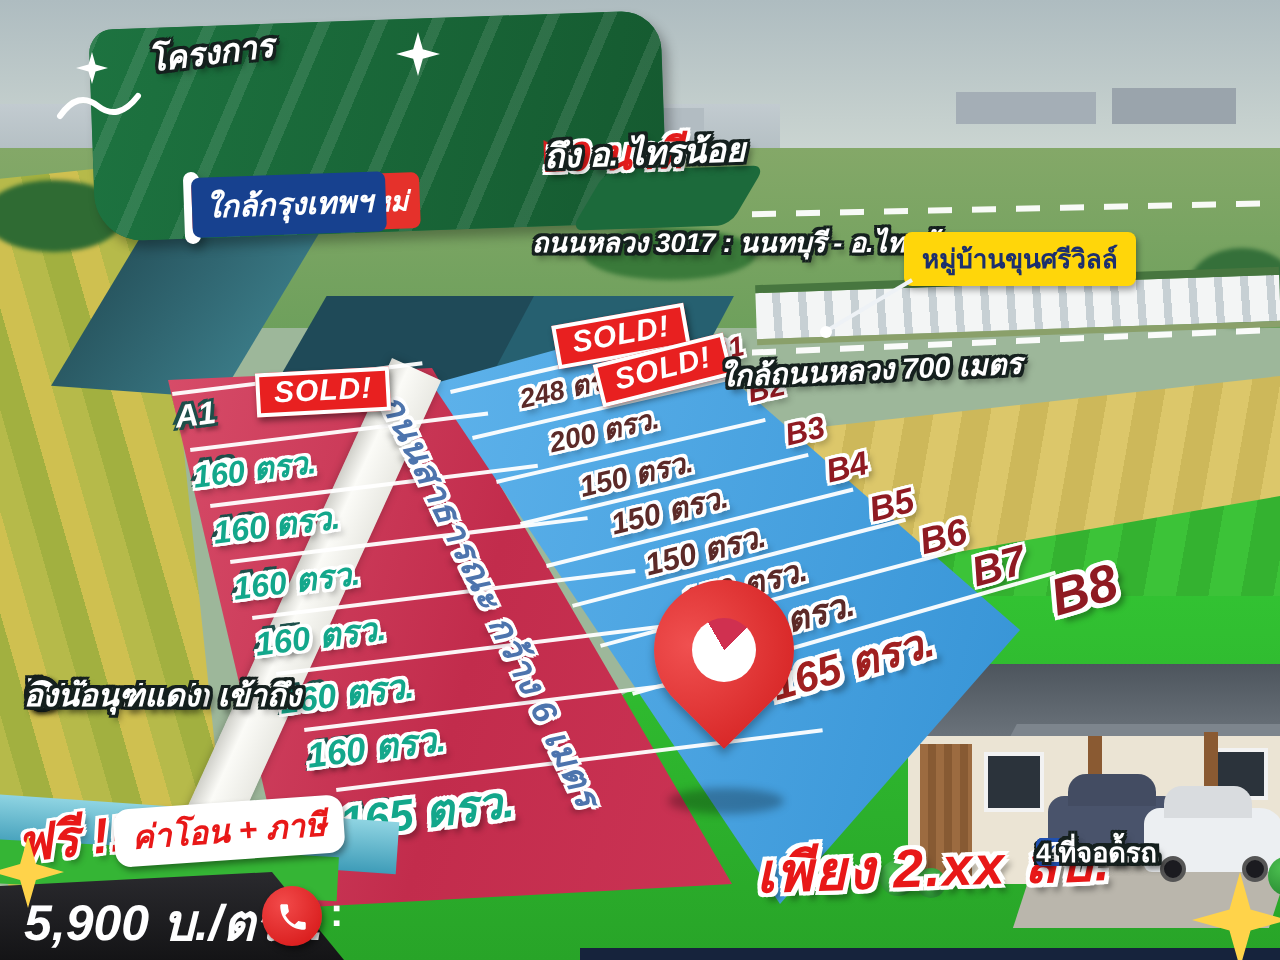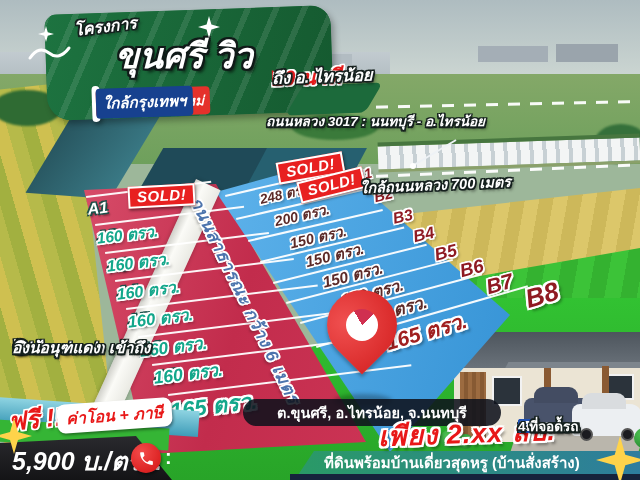--- a/index.html
+++ b/index.html
@@ -264,39 +264,39 @@
 
   <div class="roadlbl olw">ถนนสาธารณะ กว้าง 6 เมตร</div>
 
   <div class="sold" style="left:128px;top:185px;transform:rotate(-3deg);">SOLD!</div>
   <div class="sold" style="left:277px;top:157px;transform:rotate(-10deg);">SOLD!</div>
   <div class="sold" style="left:298px;top:174px;transform:rotate(-14deg);">SOLD!</div>
 
   <div class="hdr"></div>
   <div class="hdr-tail"></div>
   <div class="lbl-project old">โครงการ</div>
-  <div class="ttl old2">ขุนศรี วิว</div>
   <div class="star" style="left:38px;top:26px;width:16px;height:16px;"></div>
   <div class="star" style="left:198px;top:16px;width:22px;height:22px;"></div>
   <div class="tagbox">
     <span class="tag-red">พื้นที่ความสุขใหม่</span>
     <span class="linkicon">
         <i></i>
         <i></i>
       </span>
     <span class="tag-blue">ใกล้กรุงเทพฯ</span>
   </div>
 
   <div class="dash" style="left:266px;top:104px;width:374px;transform:rotate(-1.2deg);"></div>
   <div class="travel">
     <span class="arrow-r"></span>
     <span class="t-time it olw">10 นาที</span>
     <span class="t-dest it old">ถึง อ. ไทรน้อย</span>
   </div>
   <div class="highway old">ถนนหลวง 3017 : นนทบุรี - อ.ไทรน้อย</div>
+  <div class="villlbl">หมู่บ้านขุนศรีวิลล์</div>
   <div class="dash" style="left:332px;top:170px;width:308px;transform:rotate(-2.5deg);"></div>
   <div class="distnote it old">ใกล้ถนนหลวง 700 เมตร</div>
 
   <div class="pin-shadow"></div>
   <div class="pin">
       <div class="pin-hole"></div>
     </div>
 
   <div class="waterband"></div>
   <div class="grassL"></div>
@@ -314,25 +314,21 @@
   <div class="free-box">ค่าโอน + ภาษี</div>
   <div class="priceband"></div>
   <div class="pricetxt it">5,900 บ./ตรว.</div>
   <div class="phonebtn">
     <svg viewBox="0 0 24 24">
         <path fill="#fff" d="M6.62 10.79c1.44 2.83 3.76 5.14 6.59 6.59l2.2-2.21c.27-.27.67-.36 1.02-.24 1.12.37 2.33.57 3.57.57.55 0 1 .45 1 1V20c0 .55-.45 1-1 1-9.39 0-17-7.61-17-17 0-.55.45-1 1-1h3.5c.55 0 1 .45 1 1 0 1.25.2 2.45.57 3.57.11.35.03.74-.25 1.02l-2.2 2.2z"></path>
       </svg>
   </div>
   <div class="pcolon">:</div>
 
-  <div class="addr">ต.ขุนศรี, อ.ไทรน้อย, จ.นนทบุรี</div>
   <div class="offer-price it olw2">เพียง 2.xx ลบ.</div>
-  <div class="strip">
-    <span>ที่ดินพร้อมบ้านเดี่ยวสุดหรู (บ้านสั่งสร้าง)</span>
-  </div>
   <div class="stripdark"></div>
   <div class="specs">
     <div class="spec">
       <span class="cbox">✓</span>
       <span class="stxt old">3 ห้องนอน</span>
     </div>
     <div class="spec">
       <span class="cbox">✓</span>
       <span class="stxt old">2 ห้องน้ำ</span>
     </div>

